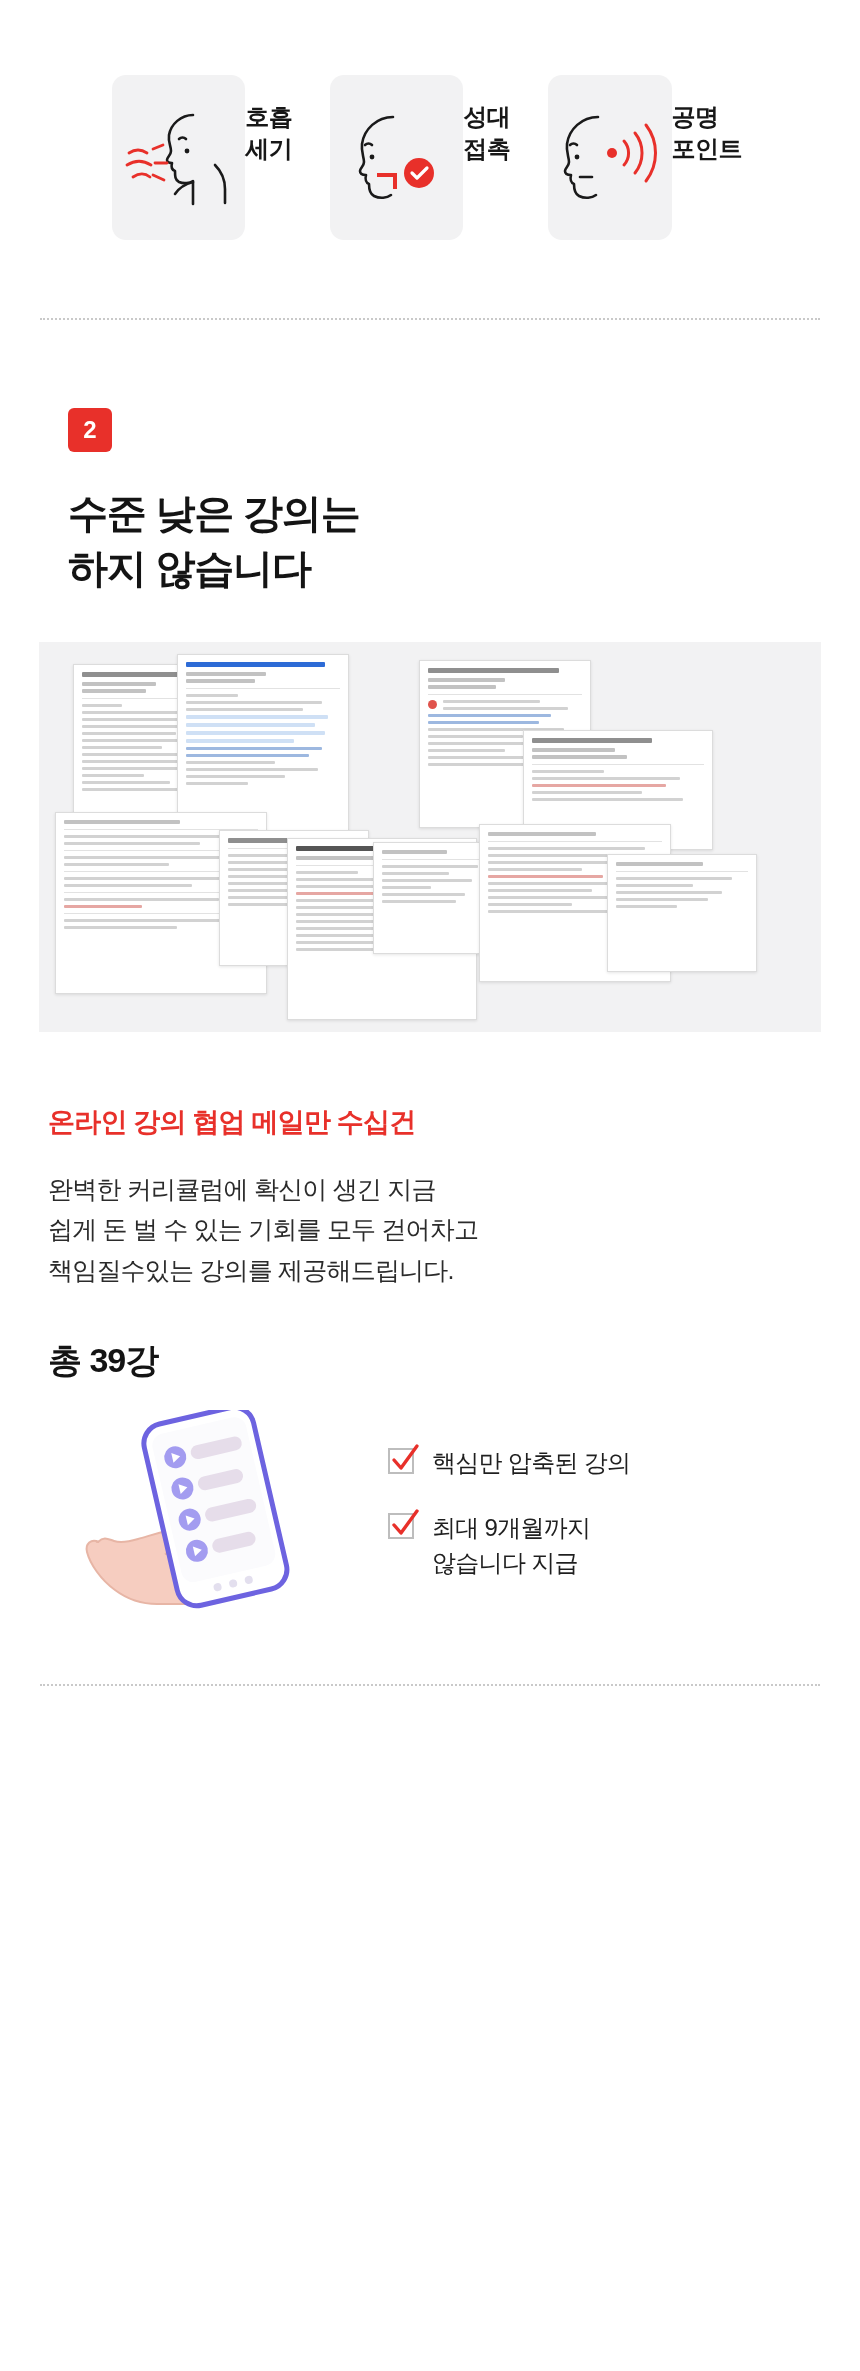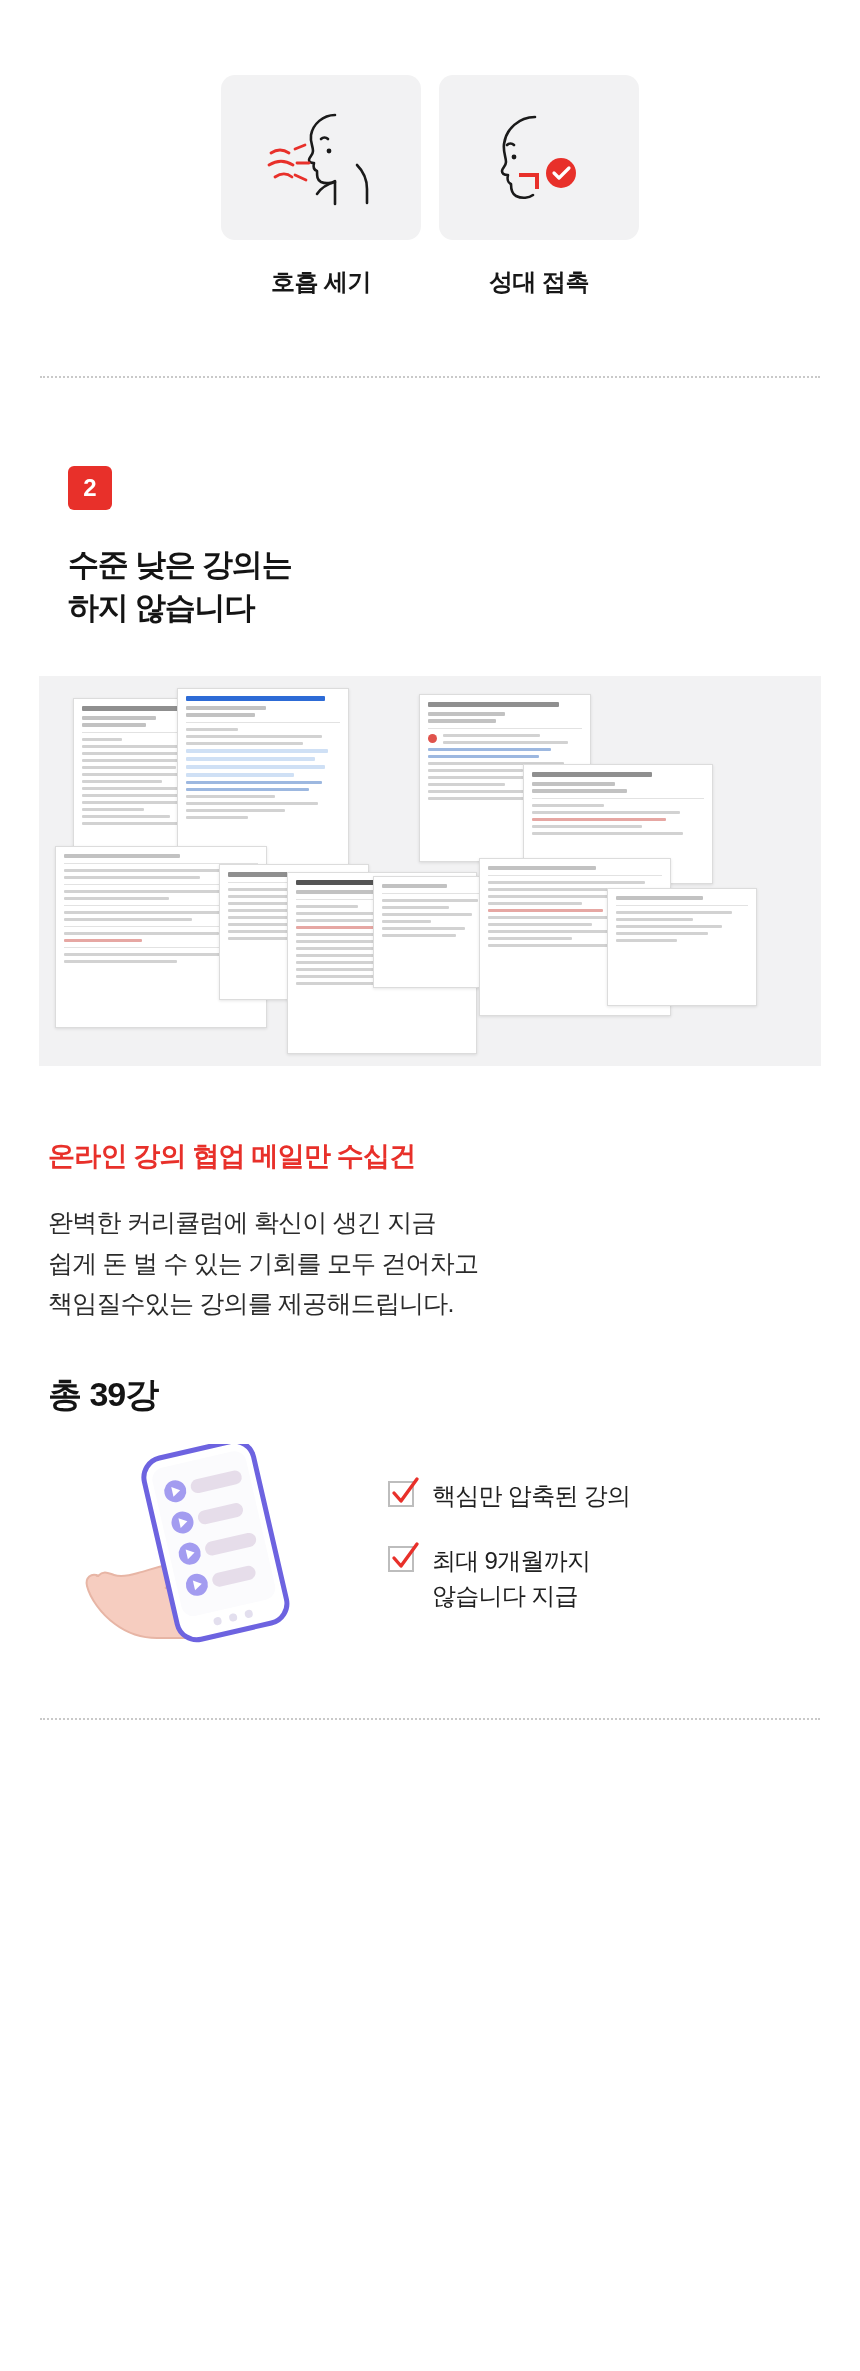--- a/index.html
+++ b/index.html
@@ -20,22 +20,20 @@
   
   .icon-row {
     display: flex;
     justify-content: center;
     gap: 18px;
     padding-top: 75px;
   }
   .icon-card-wrap {
     width: 200px;
     display: flex;
-    flex-direction: column;
-    align-items: center;
   }
   .icon-card {
     width: 200px;
     height: 165px;
     background: #f2f2f3;
     border-radius: 14px;
     display: flex;
     align-items: center;
     justify-content: center;
   }
@@ -69,21 +67,21 @@
     color: #fff;
     border-radius: 6px;
     display: flex;
     align-items: center;
     justify-content: center;
     font-size: 24px;
     font-weight: bold;
   }
   .sec2-title {
     margin-top: 34px;
-    font-size: 31px;
+    font-size: 40px;
     font-weight: bold;
     line-height: 1.38;
     letter-spacing: -1.2px;
     color: #141414;
   }
 
   
   .collage {
     margin: 46px auto 0;
     width: 782px;
@@ -227,20 +225,39 @@
           <g fill="none" stroke="#e8302a" stroke-width="4">
             <path d="M40 70h18v14"></path>
           </g>
           <circle cx="82" cy="68" r="15" fill="#e8302a"></circle>
           <path d="M75 68l5 5 10-10" fill="none" stroke="#fff" stroke-width="3.2" stroke-linecap="round" stroke-linejoin="round"></path>
         </svg>
       </div>
       <div class="icon-label">성대 접촉</div>
     </div>
 
+    <div class="icon-card-wrap">
+      <div class="icon-card">
+        <svg width="120" height="105" viewBox="0 0 120 105">
+          <g fill="none" stroke="#1a1a1a" stroke-width="2.6" stroke-linecap="round" stroke-linejoin="round">
+            <path d="M48 12c-16 0-29 12-31 27-1 8 2 13 2 18 0 4-4 6-4 9 0 3 3 4 6 4-1 4 0 8 3 9 0 6 1 10 5 12 6 3 13 2 17-1"></path>
+            <path d="M20 40c2-2 5-2 7 0"></path>
+            <circle cx="27" cy="52" r="2.4" fill="#1a1a1a" stroke="none"></circle>
+            <path d="M30 72h12"></path>
+          </g>
+          <circle cx="62" cy="48" r="5" fill="#e8302a"></circle>
+          <g fill="none" stroke="#e8302a" stroke-width="3" stroke-linecap="round">
+            <path d="M74 36a18 18 0 010 24"></path>
+            <path d="M85 28a32 32 0 010 40"></path>
+            <path d="M96 20a46 46 0 010 56"></path>
+          </g>
+        </svg>
+      </div>
+      <div class="icon-label">공명 포인트</div>
+    </div>
   </div>
 
   <div class="divider divider-1"></div>
 
   <div class="sec2">
     <div class="step-badge">2</div>
     <div class="sec2-title">
       <div>수준 낮은 강의는</div>
       <div>하지 않습니다</div>
     </div>

